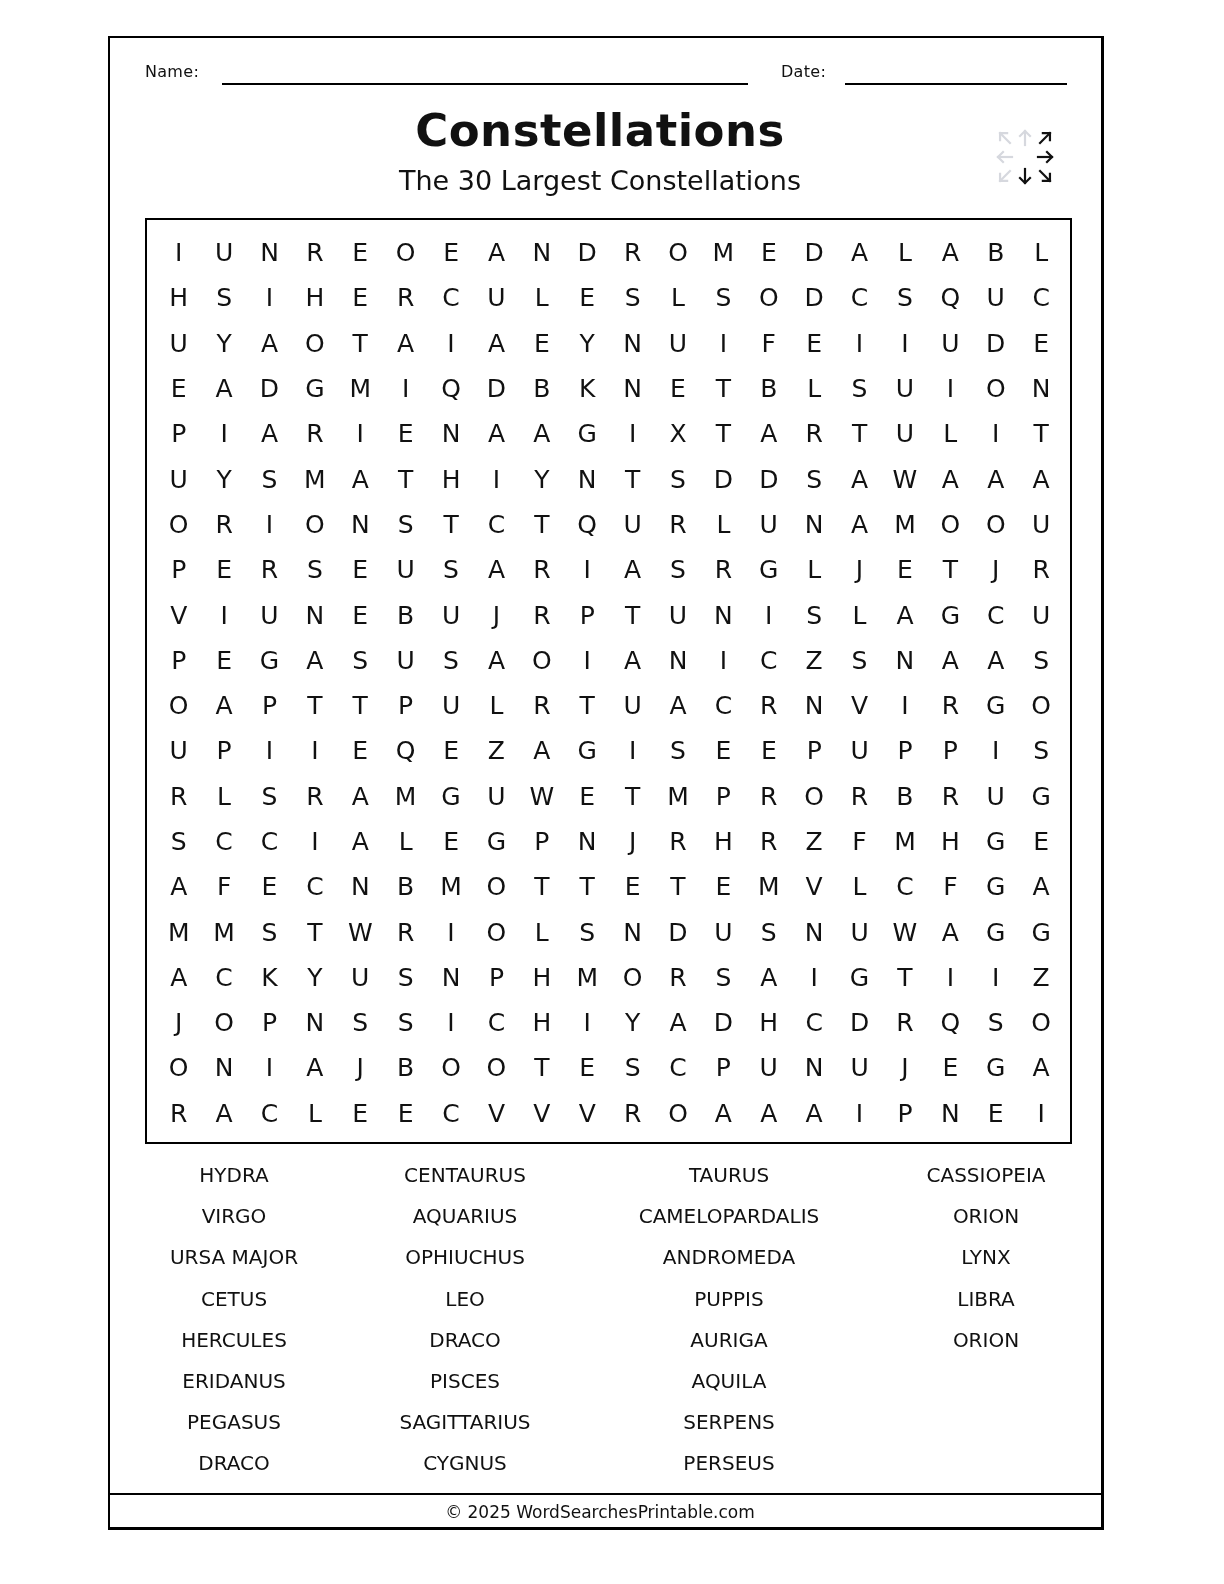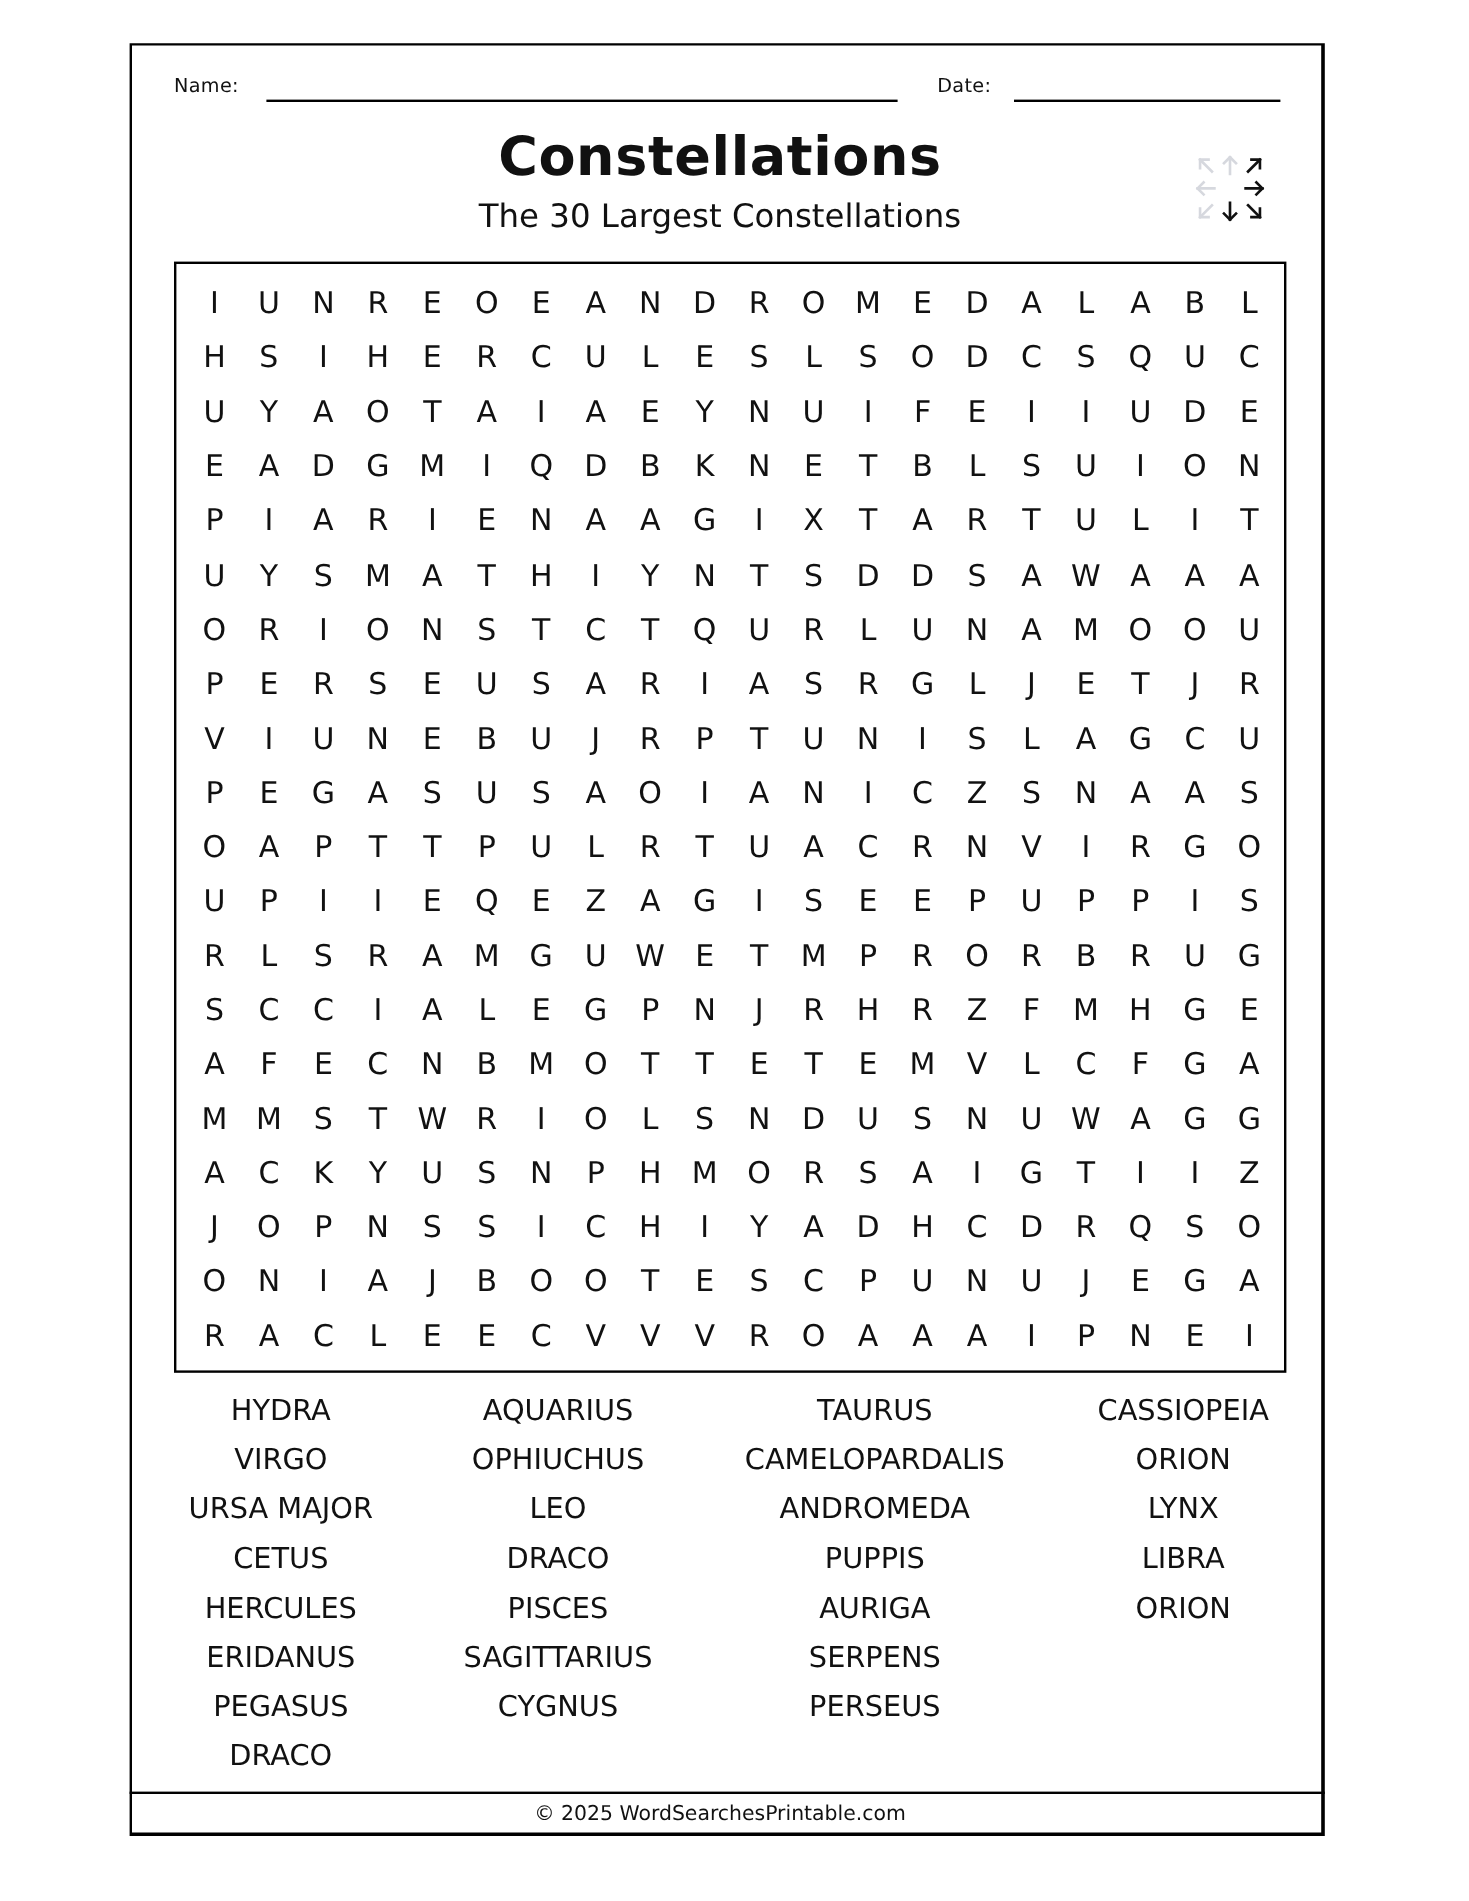--- a/index.html
+++ b/index.html
@@ -107,21 +107,21 @@
   }
   .word-col {
     position: absolute;
     top: 0;
     width: 260px;
     text-align: center;
   }
   .word {
     height: 41.2px;
     line-height: 41.2px;
-    font-size: 24px;
+    font-size: 20px;
     color: #111;
     white-space: nowrap;
   }
   .footer-line {
     position: absolute;
     left: 108px;
     top: 1493px;
     width: 996px;
     height: 0;
     border-top: 2px solid #000;
@@ -587,34 +587,36 @@
       <div class="word">HYDRA</div>
       <div class="word">VIRGO</div>
       <div class="word">URSA MAJOR</div>
       <div class="word">CETUS</div>
       <div class="word">HERCULES</div>
       <div class="word">ERIDANUS</div>
       <div class="word">PEGASUS</div>
       <div class="word">DRACO</div>
     </div>
   <div class="word-col" style="left:227px;">
+      <div class="word">CENTAURUS</div>
       <div class="word">AQUARIUS</div>
       <div class="word">OPHIUCHUS</div>
       <div class="word">LEO</div>
       <div class="word">DRACO</div>
       <div class="word">PISCES</div>
       <div class="word">SAGITTARIUS</div>
       <div class="word">CYGNUS</div>
     </div>
   <div class="word-col" style="left:491px;">
       <div class="word">TAURUS</div>
       <div class="word">CAMELOPARDALIS</div>
       <div class="word">ANDROMEDA</div>
       <div class="word">PUPPIS</div>
       <div class="word">AURIGA</div>
+      <div class="word">AQUILA</div>
       <div class="word">SERPENS</div>
       <div class="word">PERSEUS</div>
     </div>
   <div class="word-col" style="left:748px;">
       <div class="word">CASSIOPEIA</div>
       <div class="word">ORION</div>
       <div class="word">LYNX</div>
       <div class="word">LIBRA</div>
       <div class="word">ORION</div>
     </div>

